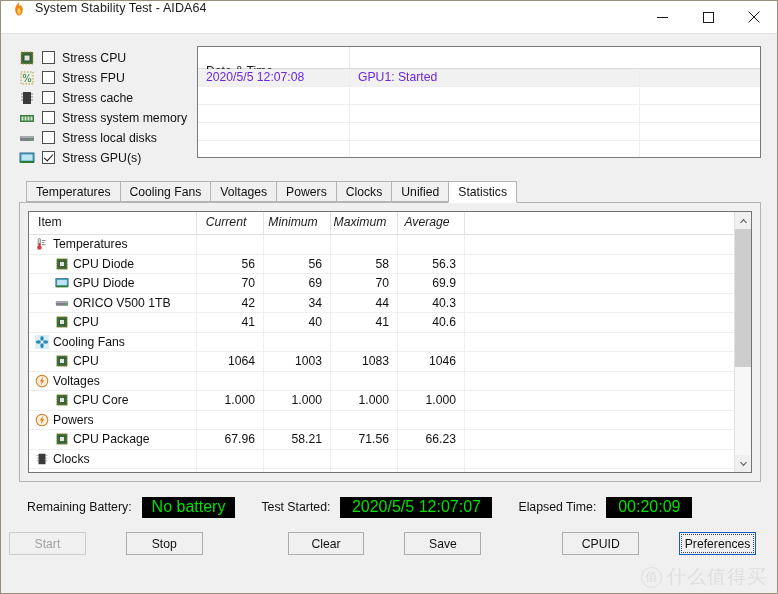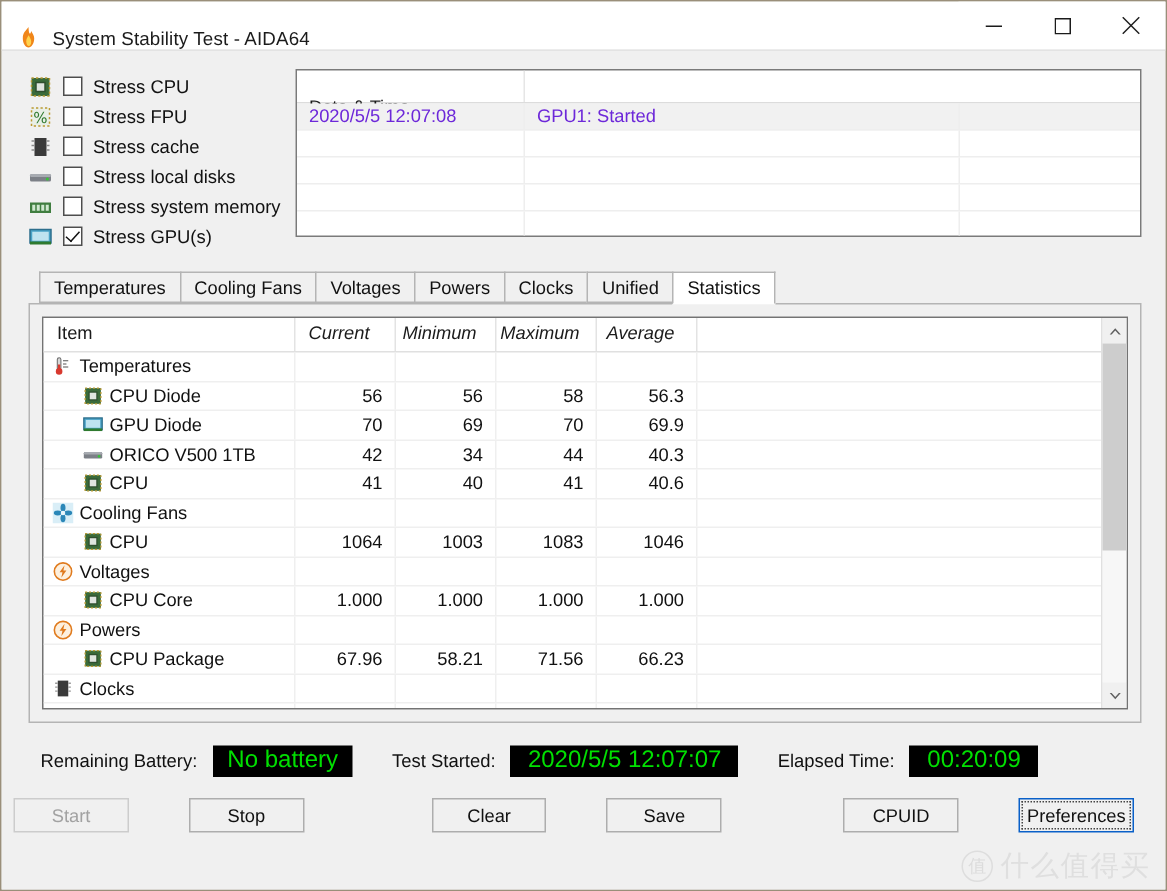--- a/index.html
+++ b/index.html
@@ -17,21 +17,21 @@
     border: 1px solid #9a8f7a;
     overflow: hidden;
   }
 
   
   .titlebar {
     position: relative;
     height: 32px;
     background: #ffffff;
     display: flex;
-    align-items: flex-end;
+    align-items: flex-start;
   }
   .title-icon {
     width: 16px; height: 16px;
     margin-left: 10px; margin-right: 8px;
     position: relative;
     flex: 0 0 auto;
   }
   .title-text {
     font-size: 12.5px;
     color: #1b1b1b;
@@ -419,43 +419,43 @@
               </g>
             </svg>
           </span>
           <span class="cbox"></span>
           <span class="stress-label">Stress cache</span>
         </div>
 
         <div class="stress-item">
           <span class="sicon">
             <svg width="16" height="16" viewBox="0 0 16 16">
-              <rect x="1" y="6" width="14" height="5" rx="1" fill="#7c8087"></rect>
-              <rect x="1" y="6" width="14" height="2" rx="1" fill="#a7abb1"></rect>
-              <circle cx="12.6" cy="9.4" r="1" fill="#37c437"></circle>
-            </svg>
-          </span>
-          <span class="cbox"></span>
-          <span class="stress-label">Stress local disks</span>
-        </div>
-
-        <div class="stress-item">
-          <span class="sicon">
-            <svg width="16" height="16" viewBox="0 0 16 16">
               <rect x="1" y="5" width="14" height="7" fill="#3f7d3f"></rect>
               <g fill="#cfe8cf">
                 <rect x="2.5" y="6.5" width="2" height="4"></rect>
                   <rect x="5.5" y="6.5" width="2" height="4"></rect>
                 <rect x="8.5" y="6.5" width="2" height="4"></rect>
                   <rect x="11.5" y="6.5" width="2" height="4"></rect>
               </g>
             </svg>
           </span>
           <span class="cbox"></span>
           <span class="stress-label">Stress system memory</span>
+        </div>
+
+        <div class="stress-item">
+          <span class="sicon">
+            <svg width="16" height="16" viewBox="0 0 16 16">
+              <rect x="1" y="6" width="14" height="5" rx="1" fill="#7c8087"></rect>
+              <rect x="1" y="6" width="14" height="2" rx="1" fill="#a7abb1"></rect>
+              <circle cx="12.6" cy="9.4" r="1" fill="#37c437"></circle>
+            </svg>
+          </span>
+          <span class="cbox"></span>
+          <span class="stress-label">Stress local disks</span>
         </div>
 
         <div class="stress-item">
           <span class="sicon">
             <svg width="16" height="16" viewBox="0 0 16 16">
               <rect x="1" y="3" width="14" height="9" fill="#4aa3c7" stroke="#2d6e8c"></rect>
               <rect x="2.5" y="4.5" width="11" height="6" fill="#bfe3f0"></rect>
               <rect x="1" y="11" width="14" height="2" fill="#2f7a2f"></rect>
             </svg>
           </span>

